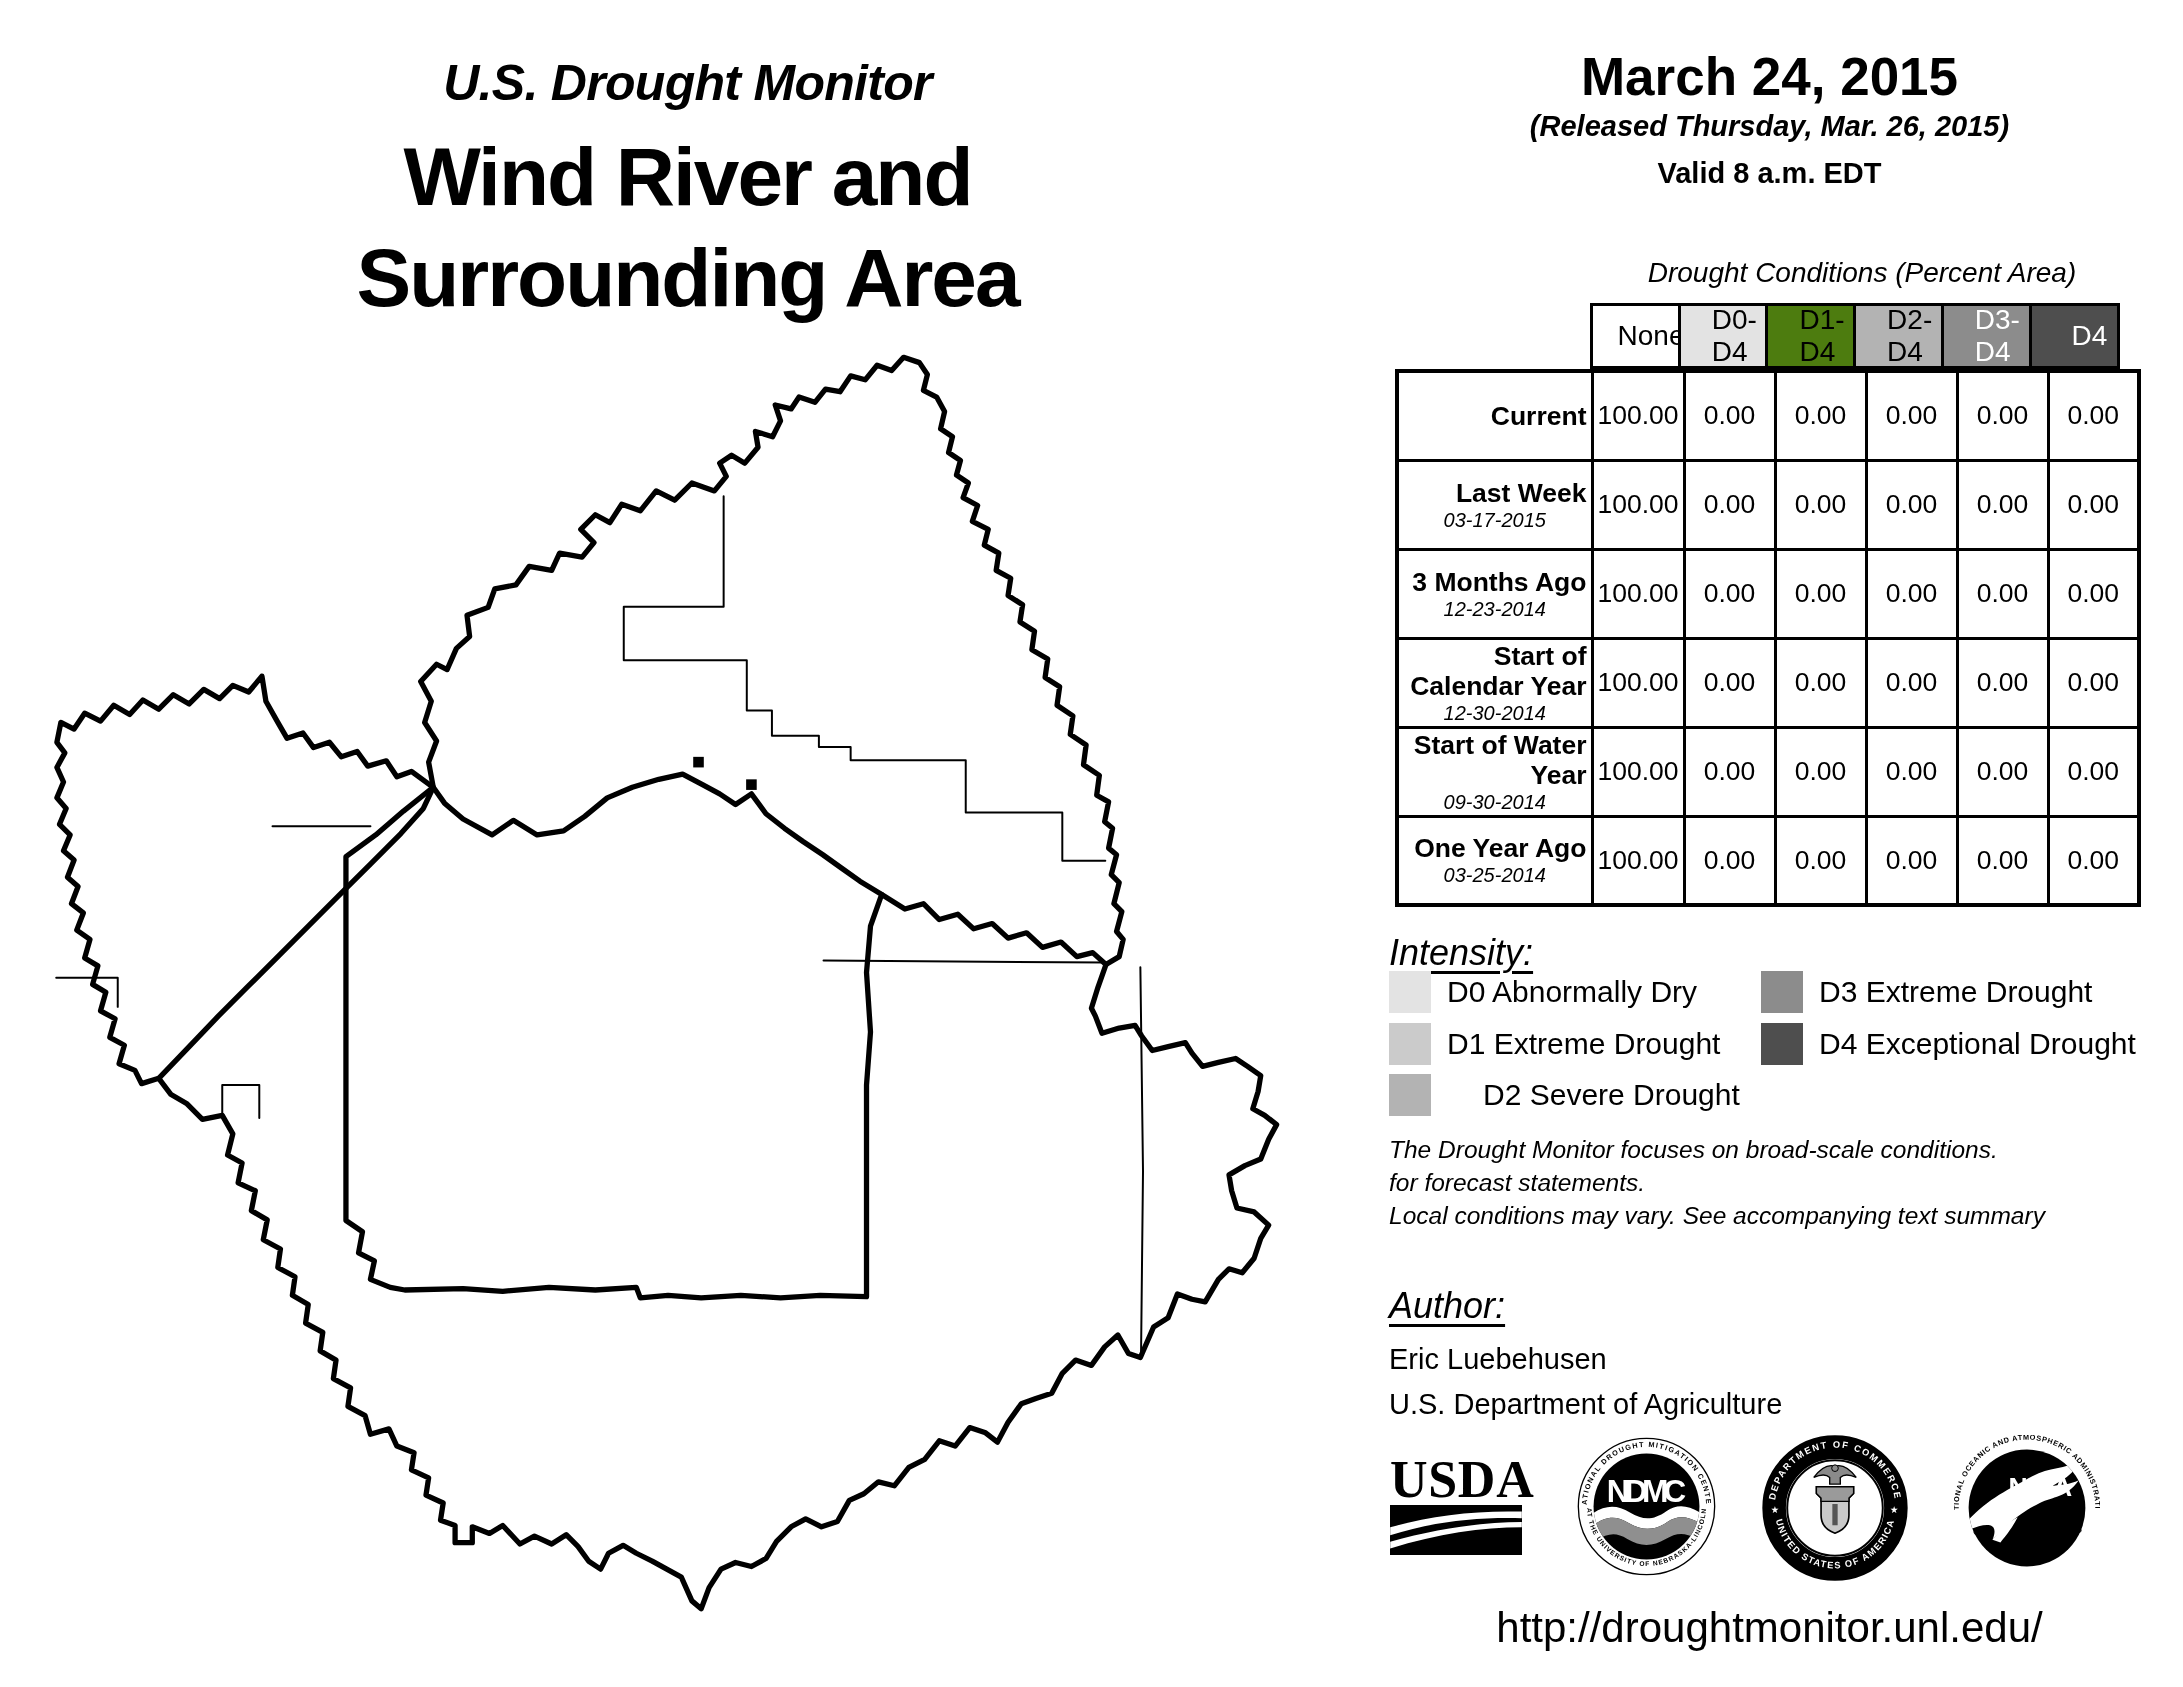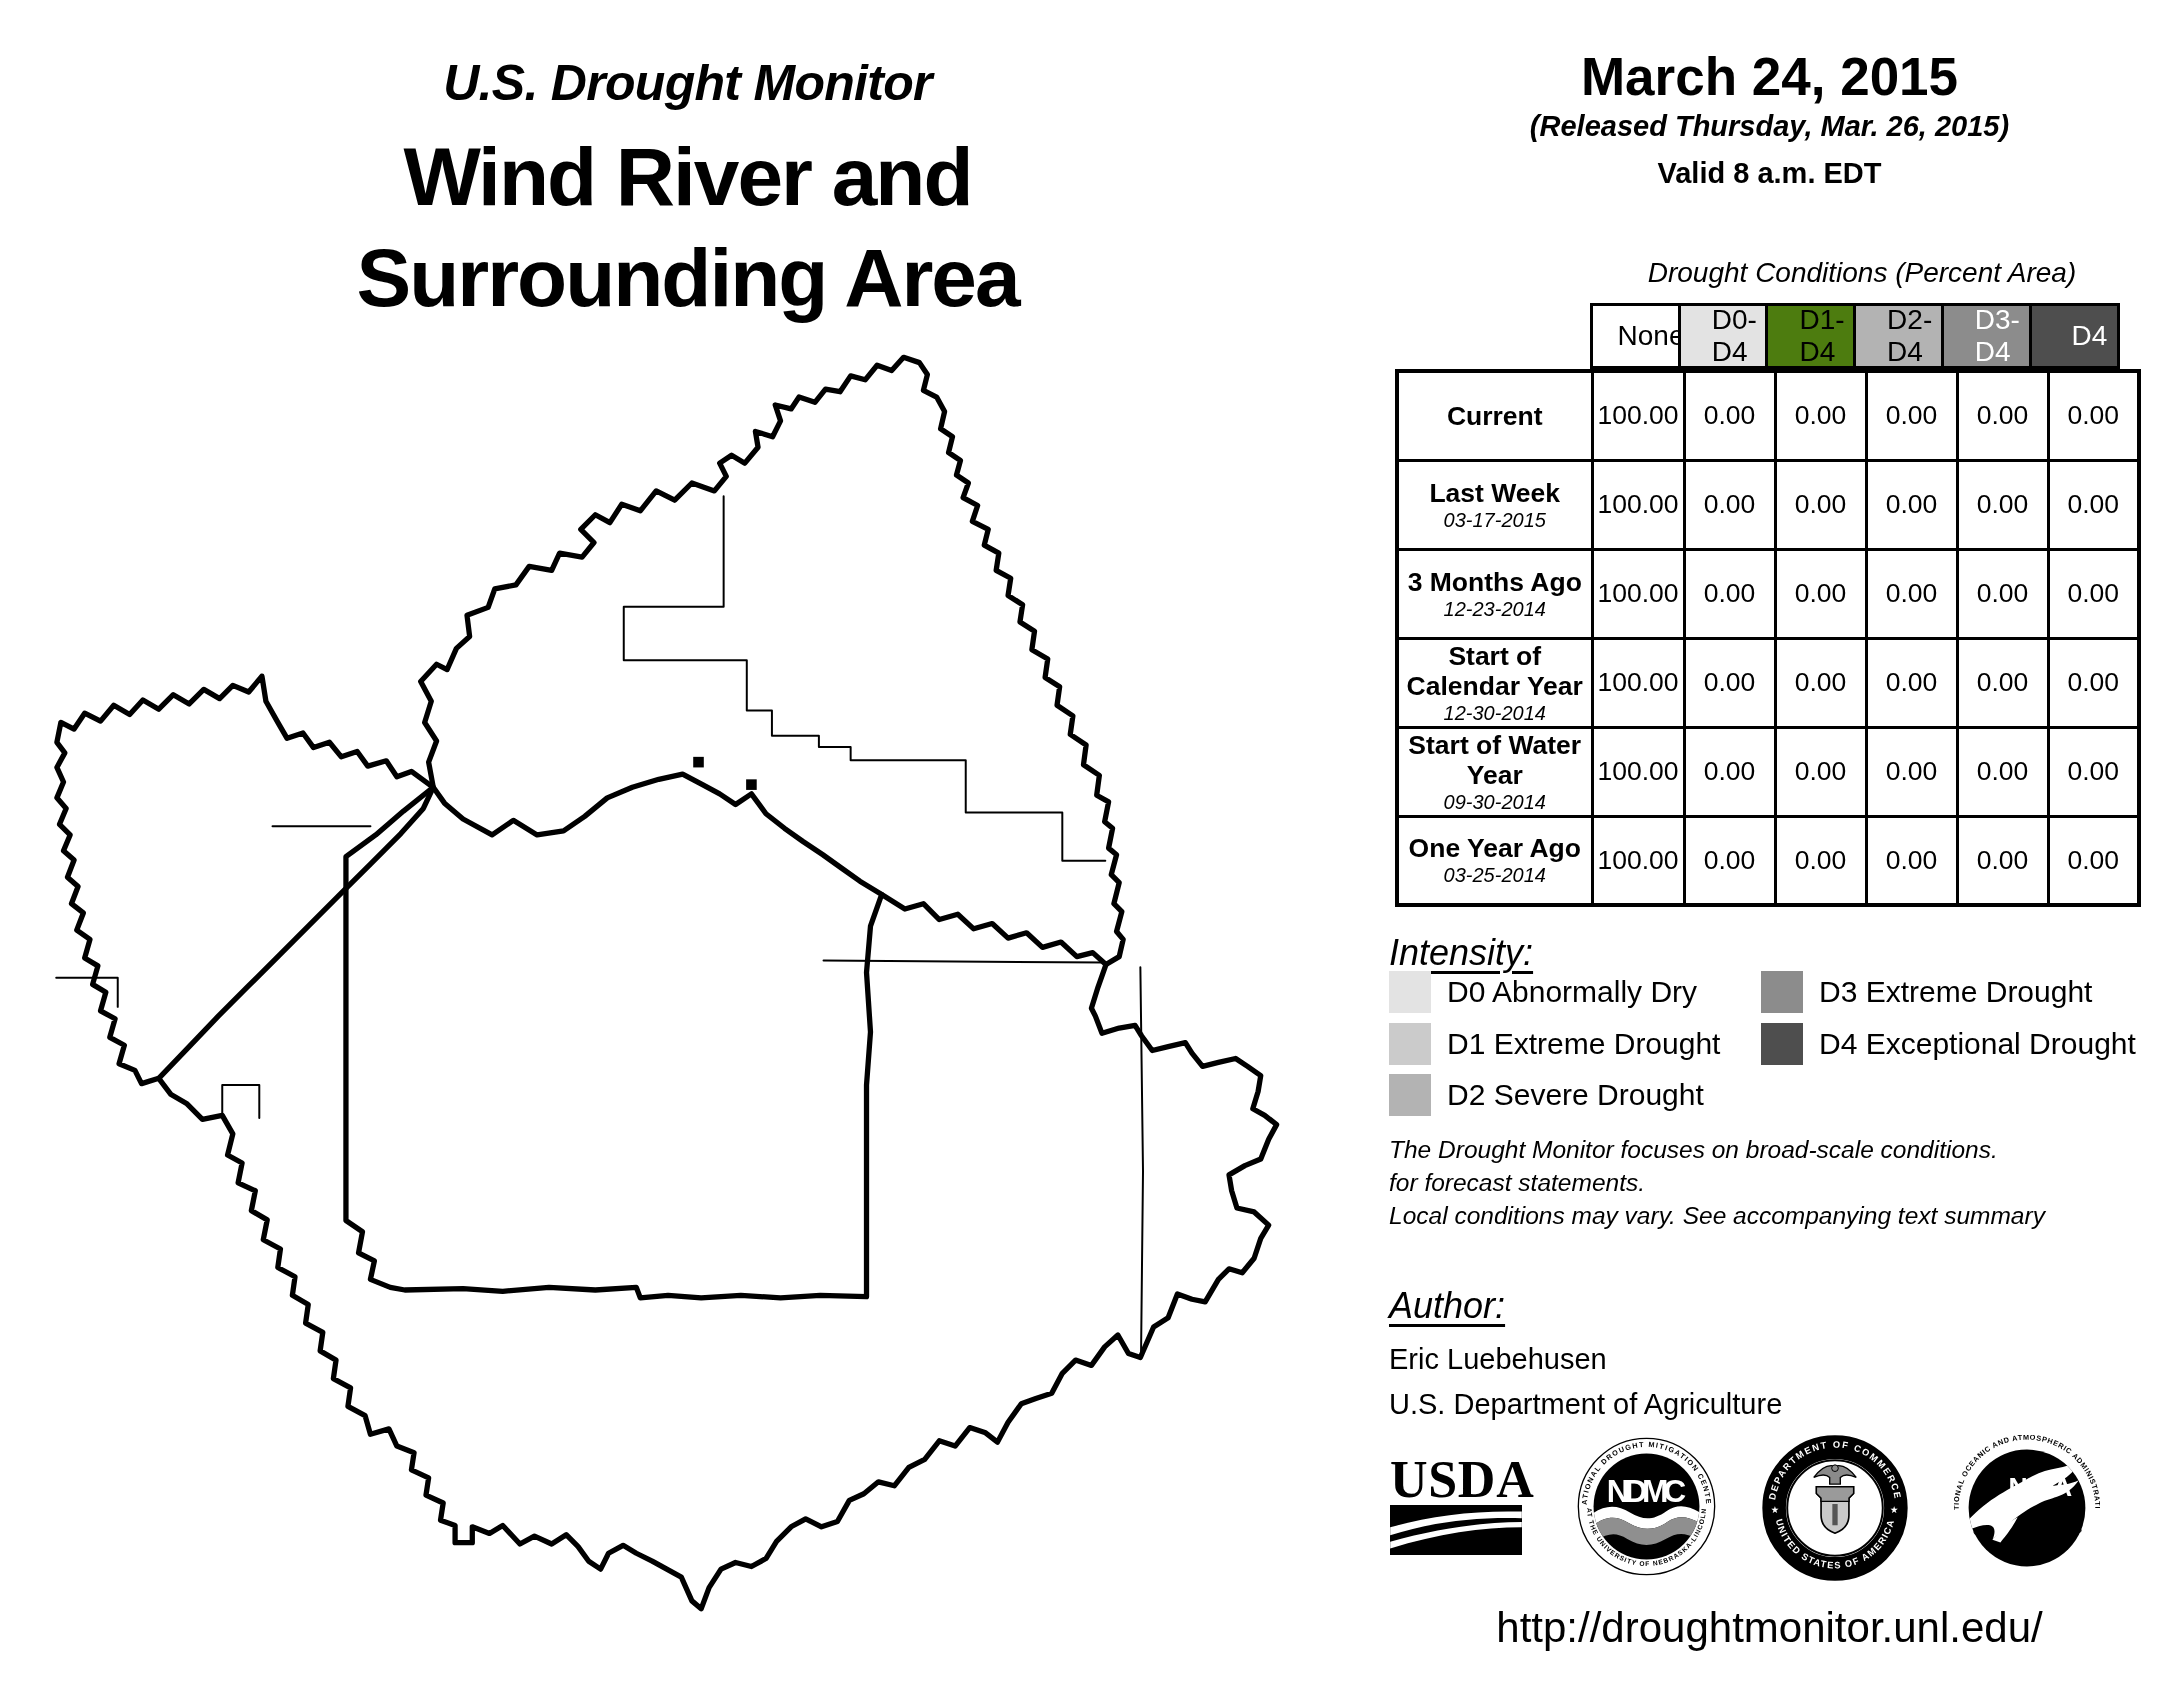--- a/index.html
+++ b/index.html
@@ -31,21 +31,21 @@
   .col-d2{background:#b3b3b3;color:#000;}
   .col-d3{background:#8c8c8c;color:#fff;}
   .col-d4{background:#4e4e4e;color:#fff;}
 
   .body-tbl{position:absolute;left:1395px;top:369px;border-collapse:collapse;table-layout:fixed;}
   .body-tbl td{border:3.3px solid #000;box-sizing:border-box;height:89px;text-align:center;
                vertical-align:middle;padding:0 4px;}
   .body-tbl{border:4.6px solid #000;}
   .body-tbl td.lbl{width:195px;}
   .body-tbl td.val{width:91px;font-size:26.5px;}
-  .row-label{font-weight:bold;font-size:26.5px;line-height:30px;}
+  .row-label{font-weight:bold;font-size:26.5px;line-height:30px;text-align:right;}
   .row-date{font-style:italic;font-size:20px;line-height:24px;}
   .row-date:empty{display:none;}
 
   
   .legend-title{position:absolute;left:1389px;top:932px;font-style:italic;font-size:36px;
                 text-decoration:underline;text-decoration-thickness:2.6px;text-underline-offset:6px;}
   .legend-item{position:absolute;height:42px;display:flex;align-items:center;}
   .legend-sw{width:42px;height:42px;margin-right:16px;flex:none;}
   .legend-lbl{font-size:30px;white-space:nowrap;}
   .sw-d0{background:#e3e3e3;} .sw-d1{background:#cbcbcb;} .sw-d2{background:#b3b3b3;}
@@ -206,21 +206,21 @@
   <div class="legend-title">Intensity:</div>
 
   <div class="legend-item" style="left:1389px;top:971px;">
     <div class="legend-sw sw-d0"></div>
     <div class="legend-lbl">D0 Abnormally Dry</div>
   </div>
   <div class="legend-item" style="left:1389px;top:1023px;">
     <div class="legend-sw sw-d1"></div>
     <div class="legend-lbl">D1 Extreme Drought</div>
   </div>
-  <div class="legend-item" style="left:1389px;top:1074px;">
+  <div class="legend-item" style="left:1389px;top:1074px;gap:36px;">
     <div class="legend-sw sw-d2"></div>
     <div class="legend-lbl">D2 Severe Drought</div>
   </div>
   <div class="legend-item" style="left:1761px;top:971px;">
     <div class="legend-sw sw-d3"></div>
     <div class="legend-lbl">D3 Extreme Drought</div>
   </div>
   <div class="legend-item" style="left:1761px;top:1023px;">
     <div class="legend-sw sw-d4"></div>
     <div class="legend-lbl">D4 Exceptional Drought</div>

